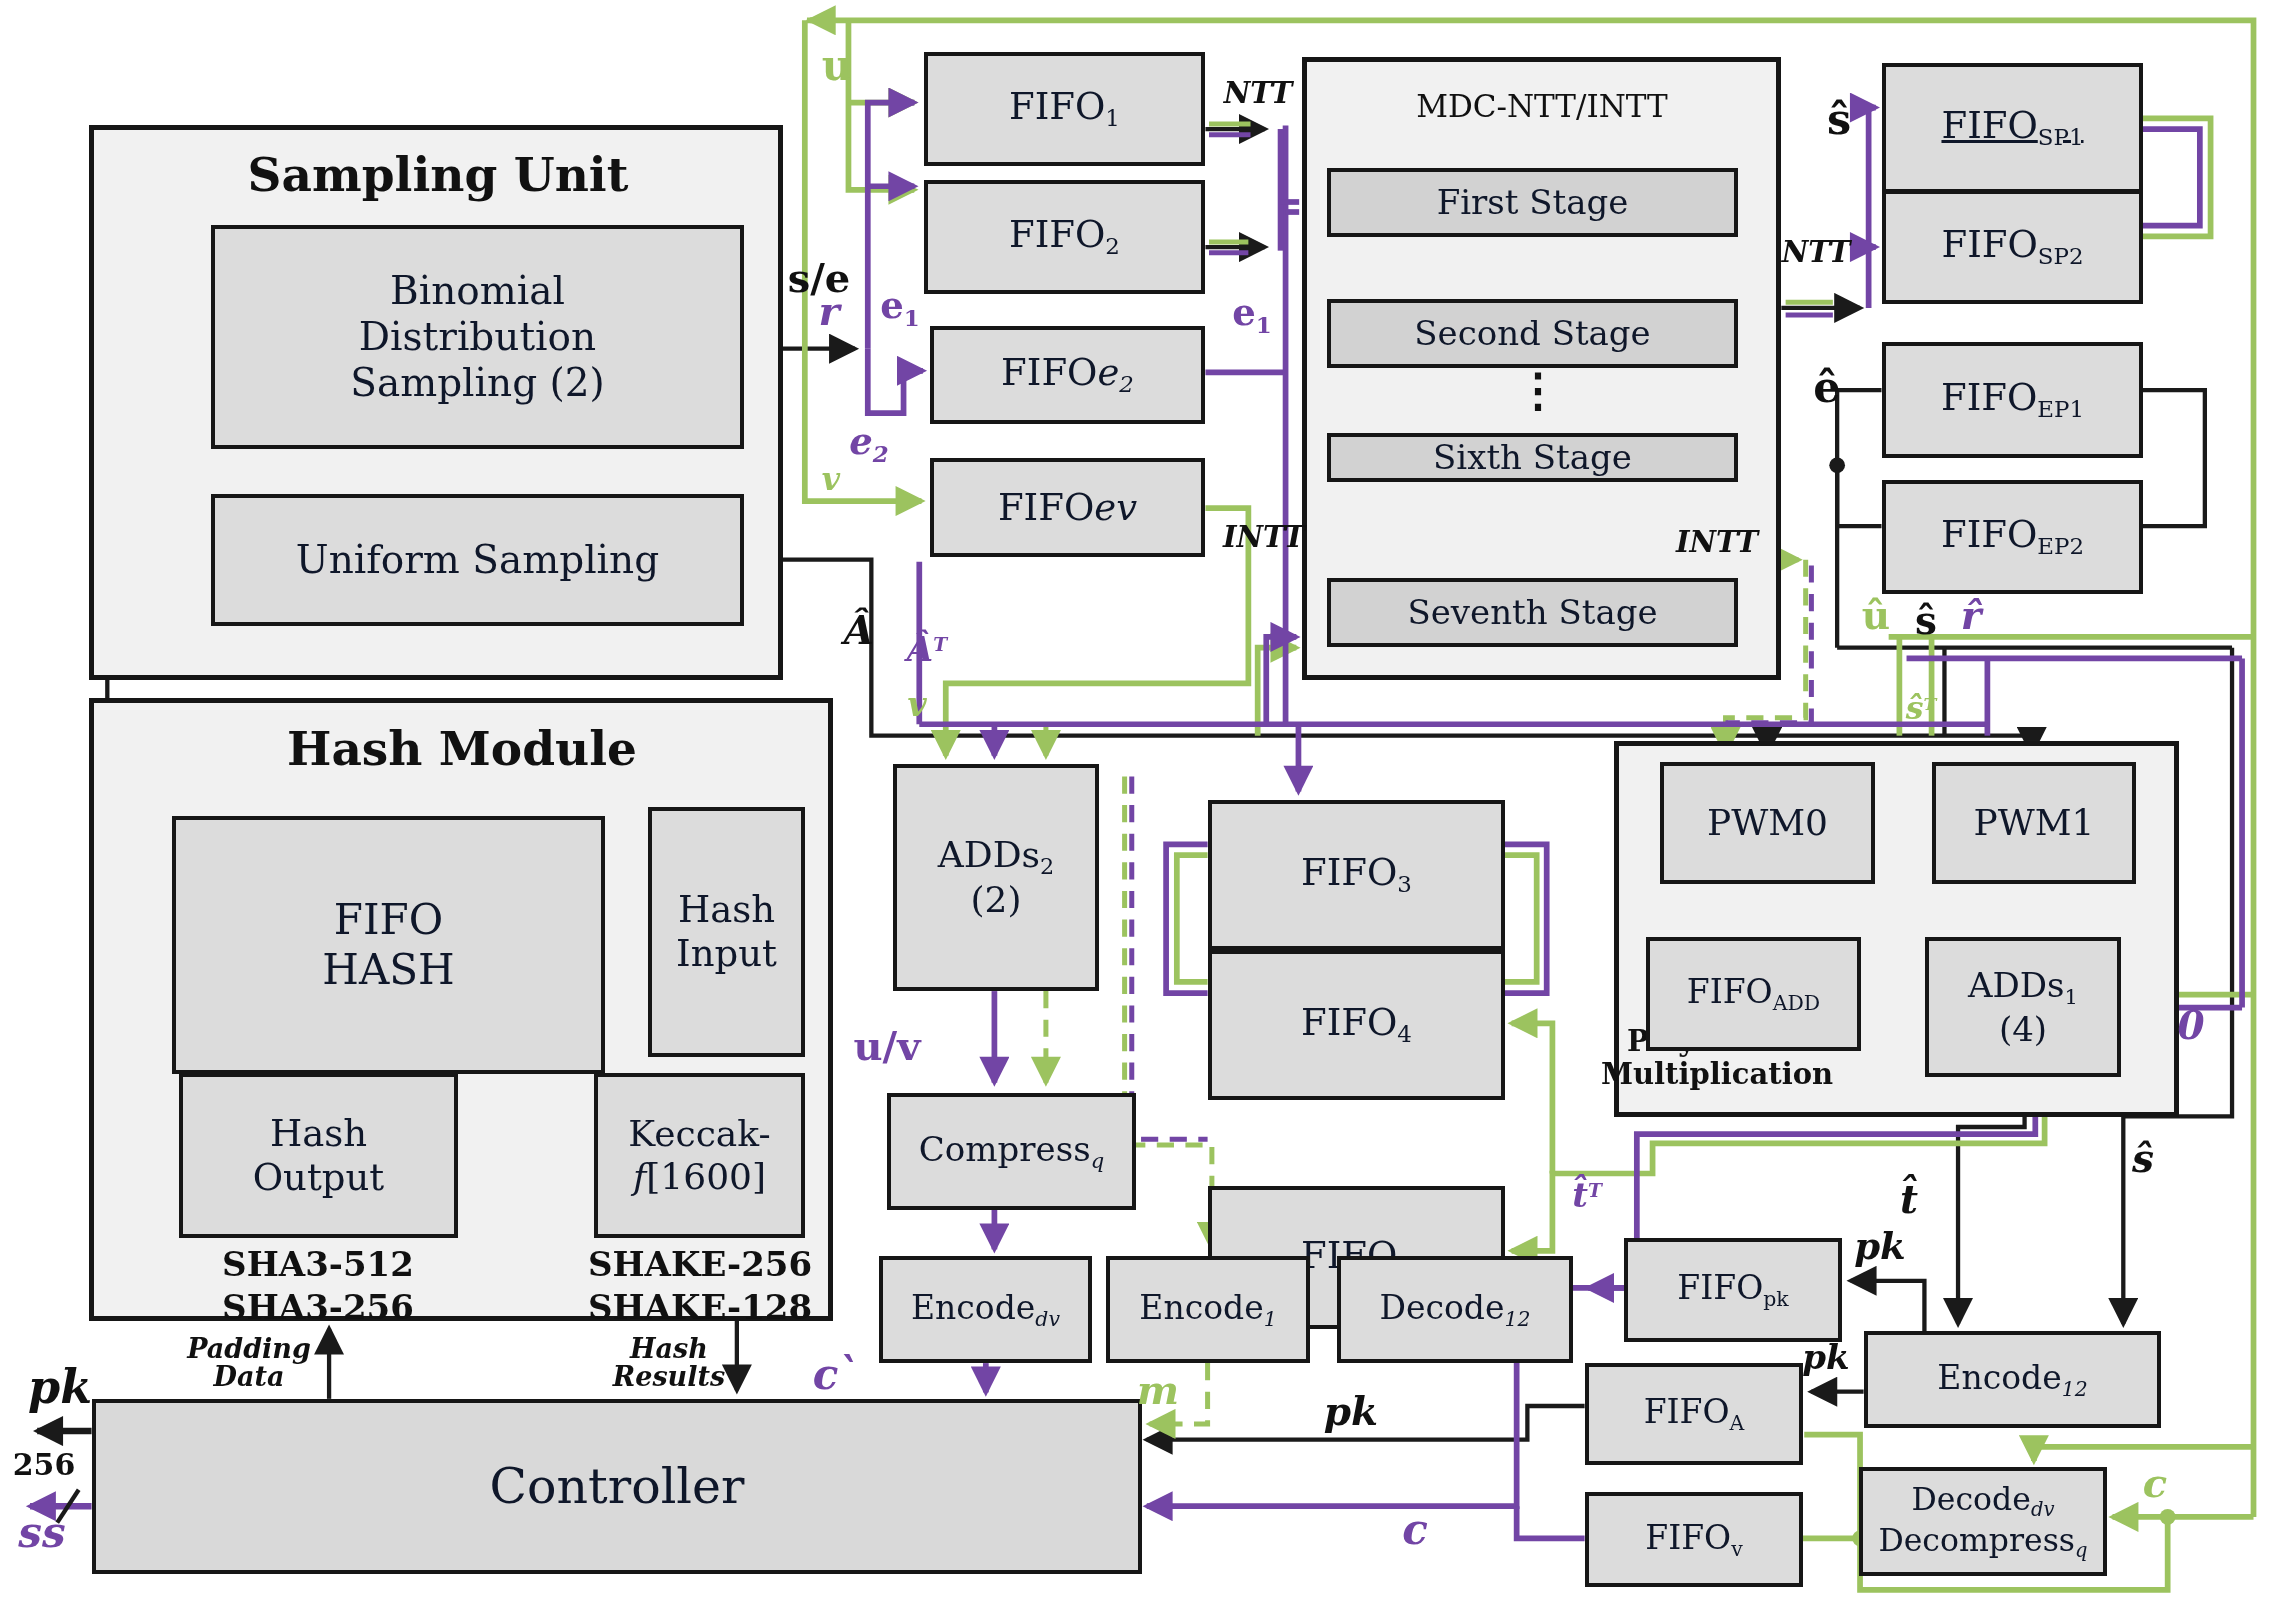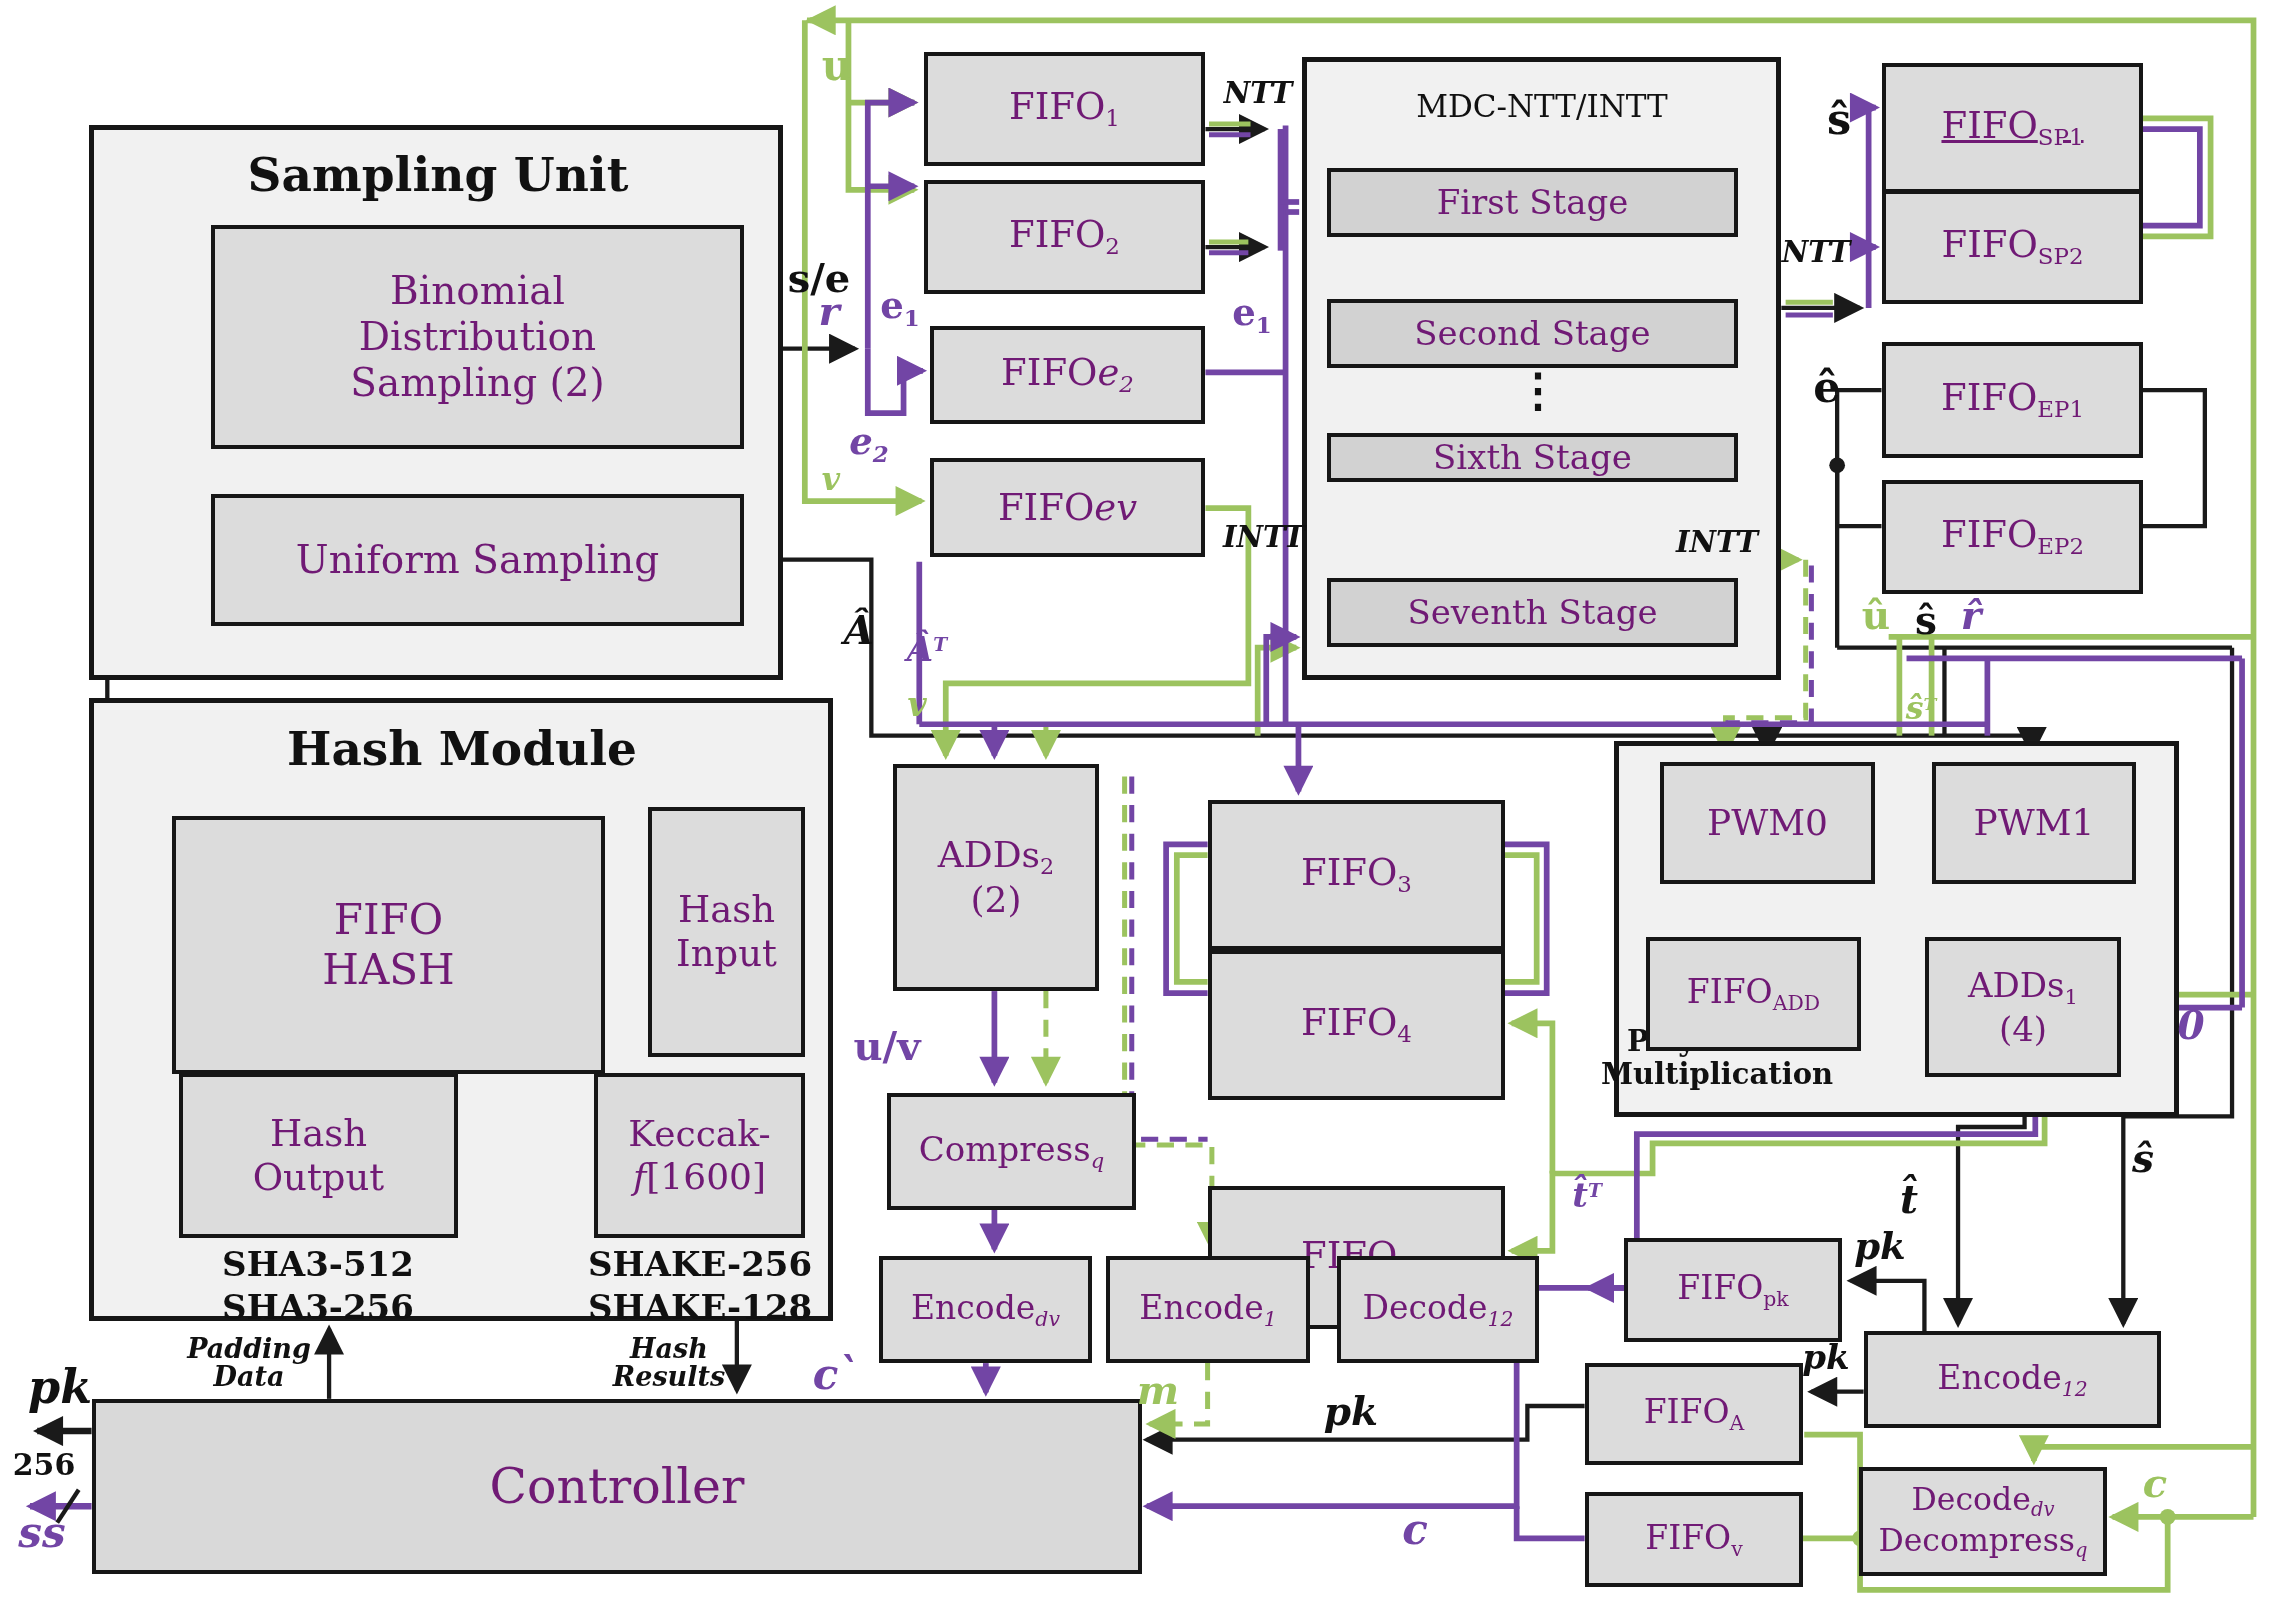--- a/index.html
+++ b/index.html
@@ -1,21 +1,21 @@
 <!DOCTYPE html>
 <html style="font-size:11.4px"><head>
 <meta charset="utf-8">
 <style>
   html,body{margin:0;padding:0;background:#ffffff;}
   #canvas{position:relative;width:2295px;height:1598px;background:#ffffff;overflow:hidden;
           font-family:"DejaVu Serif",serif;}
   .container{position:absolute;background:#f1f1f1;border:5px solid #161616;box-sizing:border-box;}
   .box{position:absolute;background:#dcdcdc;border:4.3px solid #161616;box-sizing:border-box;
        display:flex;flex-direction:column;align-items:center;justify-content:center;
-       text-align:center;color:#701a75;line-height:1.18;font-size:37px;}
+       text-align:center;color:#0f172a;line-height:1.18;font-size:37px;}
   .stage{background:#d2d2d2;font-size:34px;}
   .ctitle{position:absolute;font-weight:bold;color:#111;text-align:center;white-space:nowrap;
           transform:translate(-50%,-50%);}
   .sig{position:absolute;transform:translate(-50%,-50%);font-weight:bold;white-space:nowrap;
        font-size:36px;color:#111;line-height:1.05;text-align:center;}
   .it{font-style:italic;}
   .lg{color:#9CC35F;}
   .lp{color:#7245A5;}
   .sb{font-size:0.62em;vertical-align:-0.32em;}
   .sp{font-size:0.55em;vertical-align:0.55em;}
@@ -272,21 +272,21 @@
   <div><span>ADDs</span><span class="sb">1</span></div>
   <div>(4)</div>
 </div>
 
 <div class="box" style="left:879px;top:1256px;width:213px;height:107px;font-size:33px;">
   <div><span>Encode</span><span class="sb it">dv</span></div>
 </div>
 <div class="box" style="left:1106px;top:1256px;width:204px;height:107px;font-size:33px;">
   <div><span>Encode</span><span class="sb it">1</span></div>
 </div>
-<div class="box" style="left:1337px;top:1256px;width:202px;height:107px;font-size:33px;">
+<div class="box" style="left:1337px;top:1256px;width:236px;height:107px;font-size:33px;">
   <div><span>Decode</span><span class="sb it">12</span></div>
 </div>
 <div class="box" style="left:1624px;top:1238px;width:218px;height:104px;font-size:33px;">
   <div><span>FIFO</span><span class="sb">pk</span></div>
 </div>
 <div class="box" style="left:1864px;top:1331px;width:297px;height:97px;font-size:33px;">
   <div><span>Encode</span><span class="sb it">12</span></div>
 </div>
 <div class="box" style="left:1585px;top:1363px;width:218px;height:102px;font-size:33px;">
   <div><span>FIFO</span><span class="sb">A</span></div>

